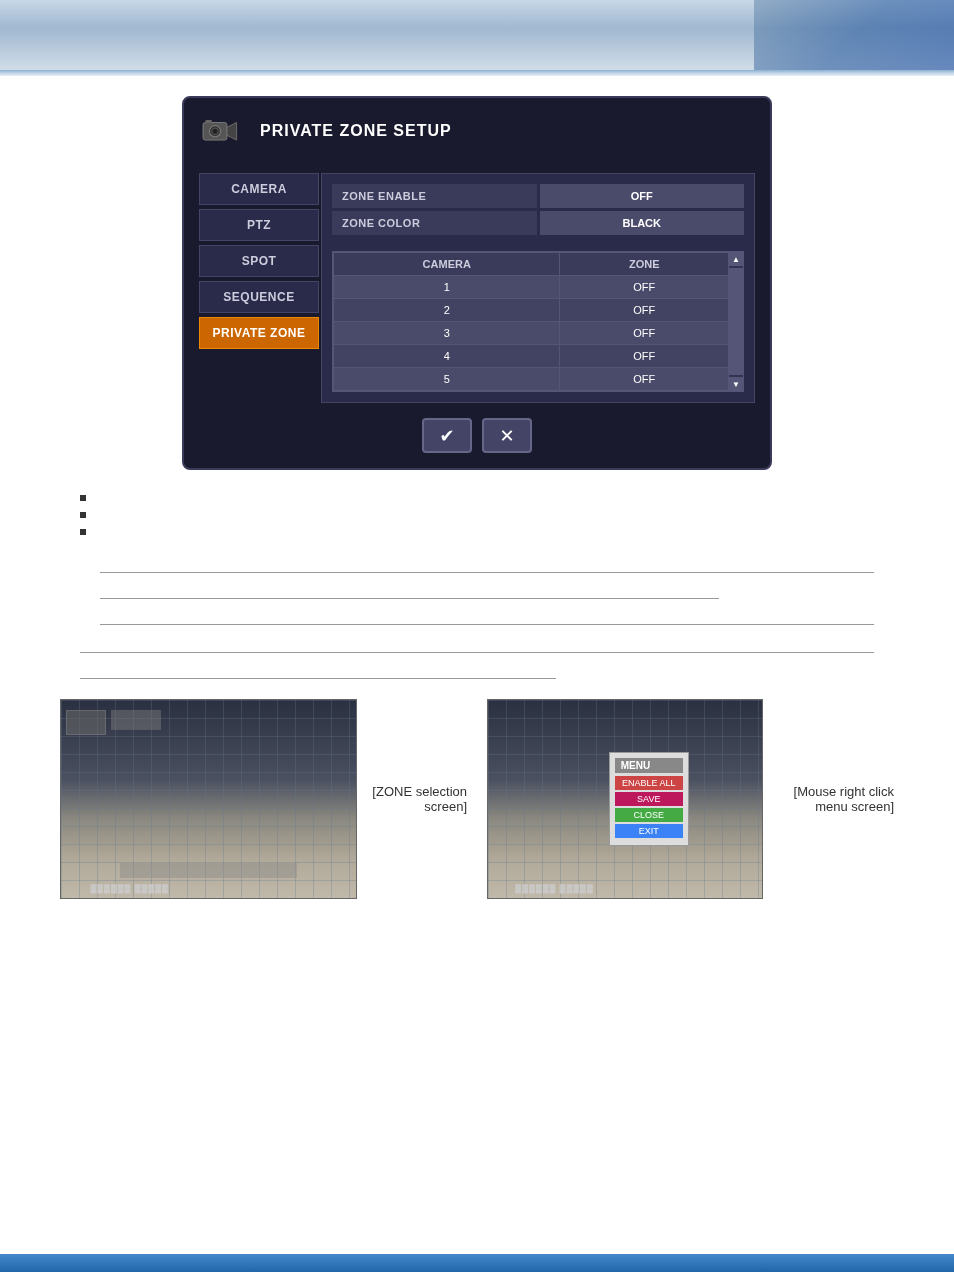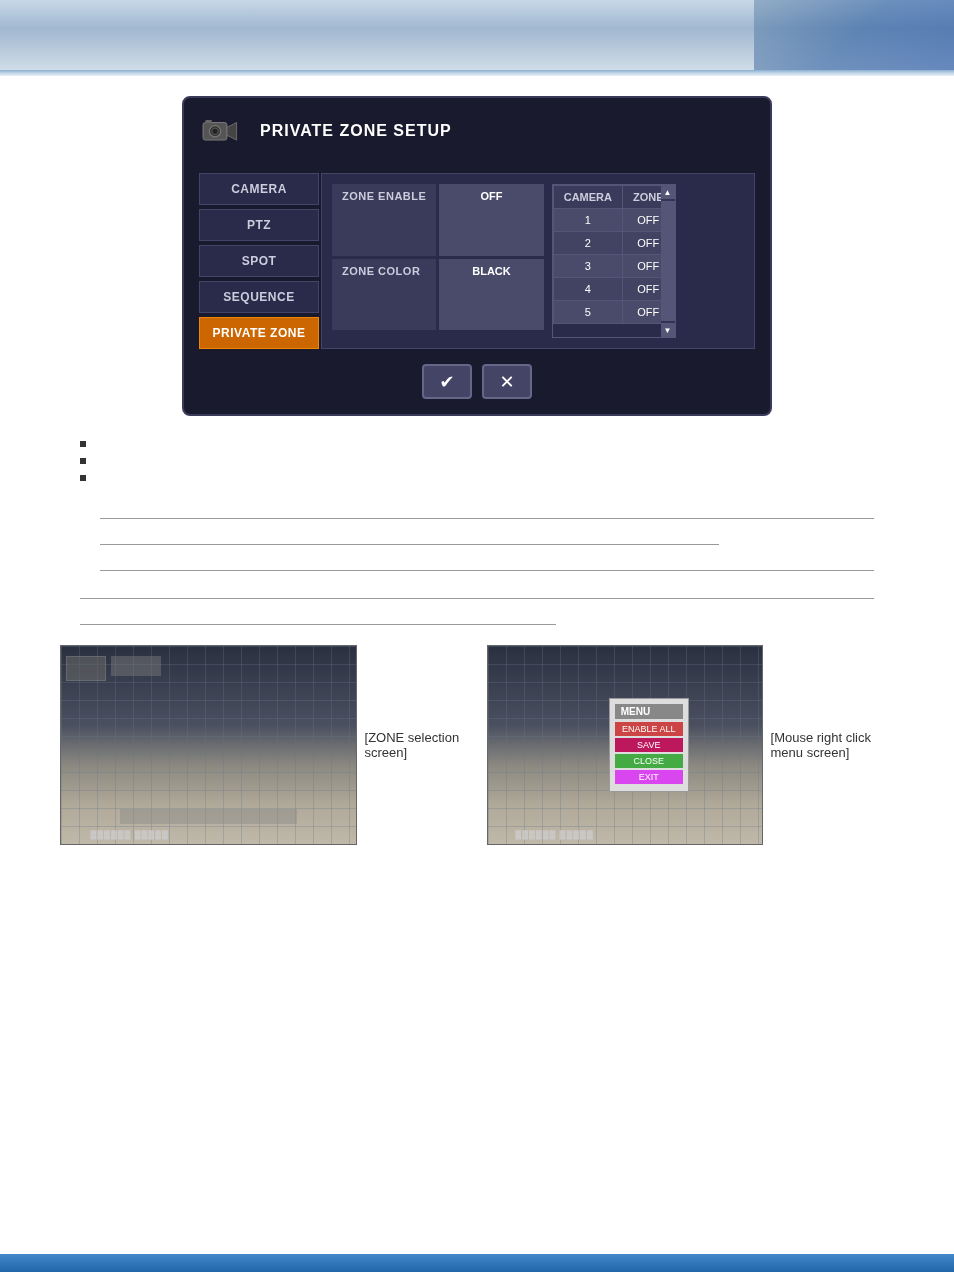--- a/index.html
+++ b/index.html
@@ -97,21 +97,21 @@
       border-color: #ee8800;
     }
 
     
     .content-panel {
       flex: 1;
       background: #2a2a4a;
       border: 1px solid #444466;
       padding: 10px;
       display: flex;
-      flex-direction: row;
+      flex-direction: column;
       gap: 8px;
     }
 
     
     .settings-grid {
       display: grid;
       grid-template-columns: 1fr 1fr;
       gap: 3px;
       margin-bottom: 8px;
     }
@@ -345,21 +345,21 @@
         #4a5060 40%,
         #8a8880 60%,
         #b0a898 80%,
         #c0b8a8 100%
       );
     }
 
     .screenshot-label {
       font-size: 13px;
       color: #333;
-      text-align: left;
+      text-align: right;
     }
 
     
     .menu-overlay {
       position: absolute;
       top: 50%;
       left: 50%;
       transform: translate(-20%, -50%);
       background: #ddd;
       border: 1px solid #999;
@@ -388,21 +388,21 @@
 
     .menu-overlay-item.blue {
       background: #be185d;
     }
 
     .menu-overlay-item.green {
       background: #44aa44;
     }
 
     .menu-overlay-item.gray {
-      background: #d946ef;
+      background: #3b82f6;
     }
 
     
     .page-number {
       text-align: center;
       margin: 20px 0;
       font-size: 14px;
       color: #333;
     }
 

